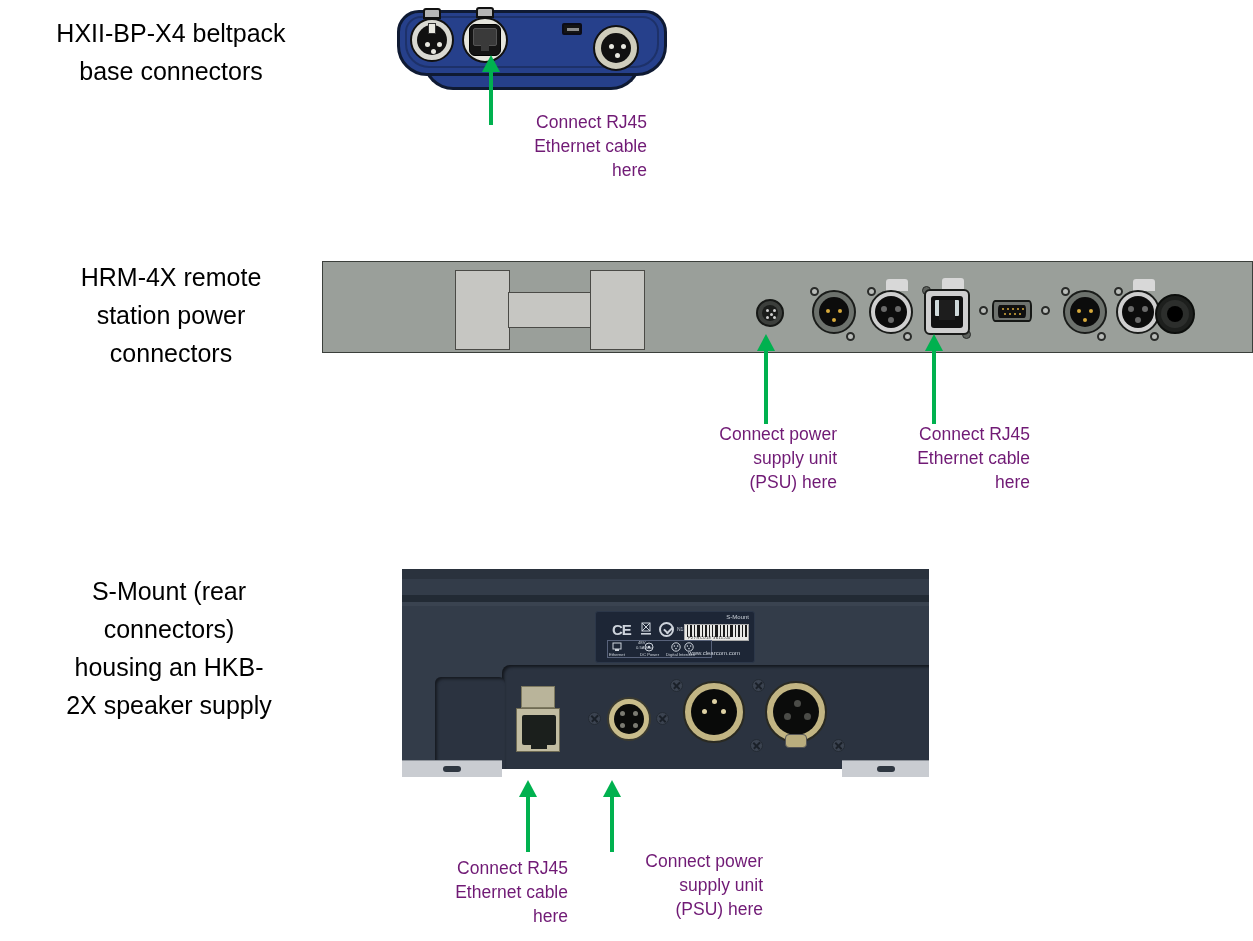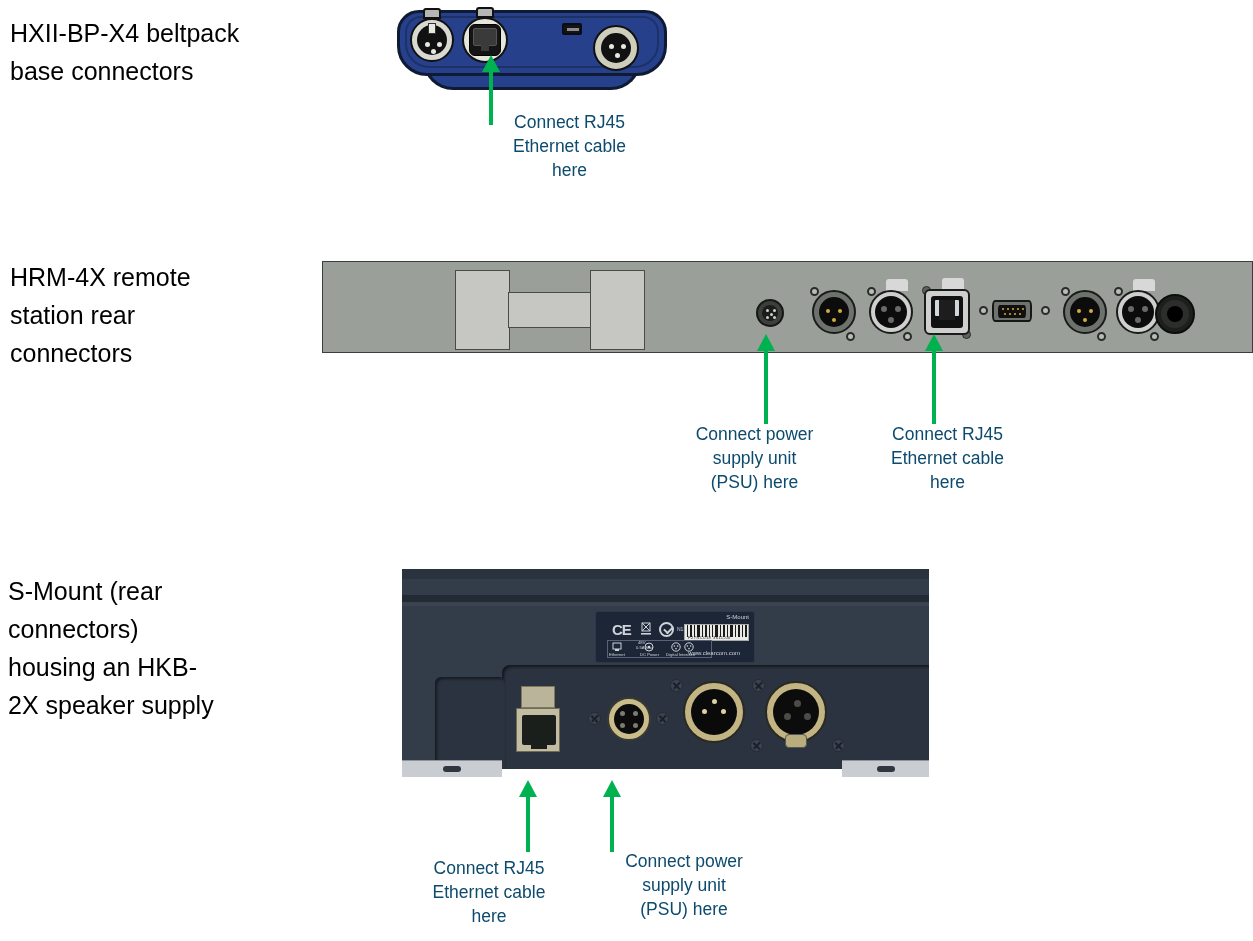--- a/index.html
+++ b/index.html
@@ -6,34 +6,34 @@
   html,body{margin:0;padding:0;background:#ffffff;}
   body{
     width:1253px;height:941px;position:relative;overflow:hidden;
     font-family:"Liberation Sans","DejaVu Sans",sans-serif;
     color:#000;
   }
 
   
   .row-title{
     position:absolute;
-    text-align:left;
+    text-align:center;
     font-size:25px;
     line-height:38px;
     color:#000;
     letter-spacing:0px;
   }
 
   
   .callout{
     position:absolute;
-    text-align:center;
+    text-align:right;
     font-size:17.5px;
     line-height:24px;
-    color:#0c4a6e;
+    color:#701a75;
     white-space:pre-line;
   }
 
   
   .arrow{position:absolute;}
   .arrow .shaft{
     position:absolute;left:50%;transform:translateX(-50%);
     width:4px;background:#00b14f;bottom:0;
   }
   .arrow .head{
@@ -301,21 +301,21 @@
 
 <div class="arrow" style="left:482px;top:55px;width:18px;height:70px;">
   <div class="head"></div>
     <div class="shaft" style="height:56px;"></div>
 </div>
 <div class="callout" style="left:492px;top:110px;width:155px;">Connect RJ45
 Ethernet cable
 here</div>
 
 <div class="row-title" style="left:10px;top:258px;width:322px;white-space:pre-line;">HRM-4X remote
-station rear
+station power
 connectors</div>
 
 <div id="hrm">
   <div class="panel"></div>
 
   <div class="hshape">
     <div class="blk" style="left:0;top:0;width:55px;height:80px;"></div>
     <div class="blk" style="left:53px;top:22px;width:86px;height:36px;"></div>
     <div class="blk" style="left:135px;top:0;width:55px;height:80px;"></div>
   </div>

